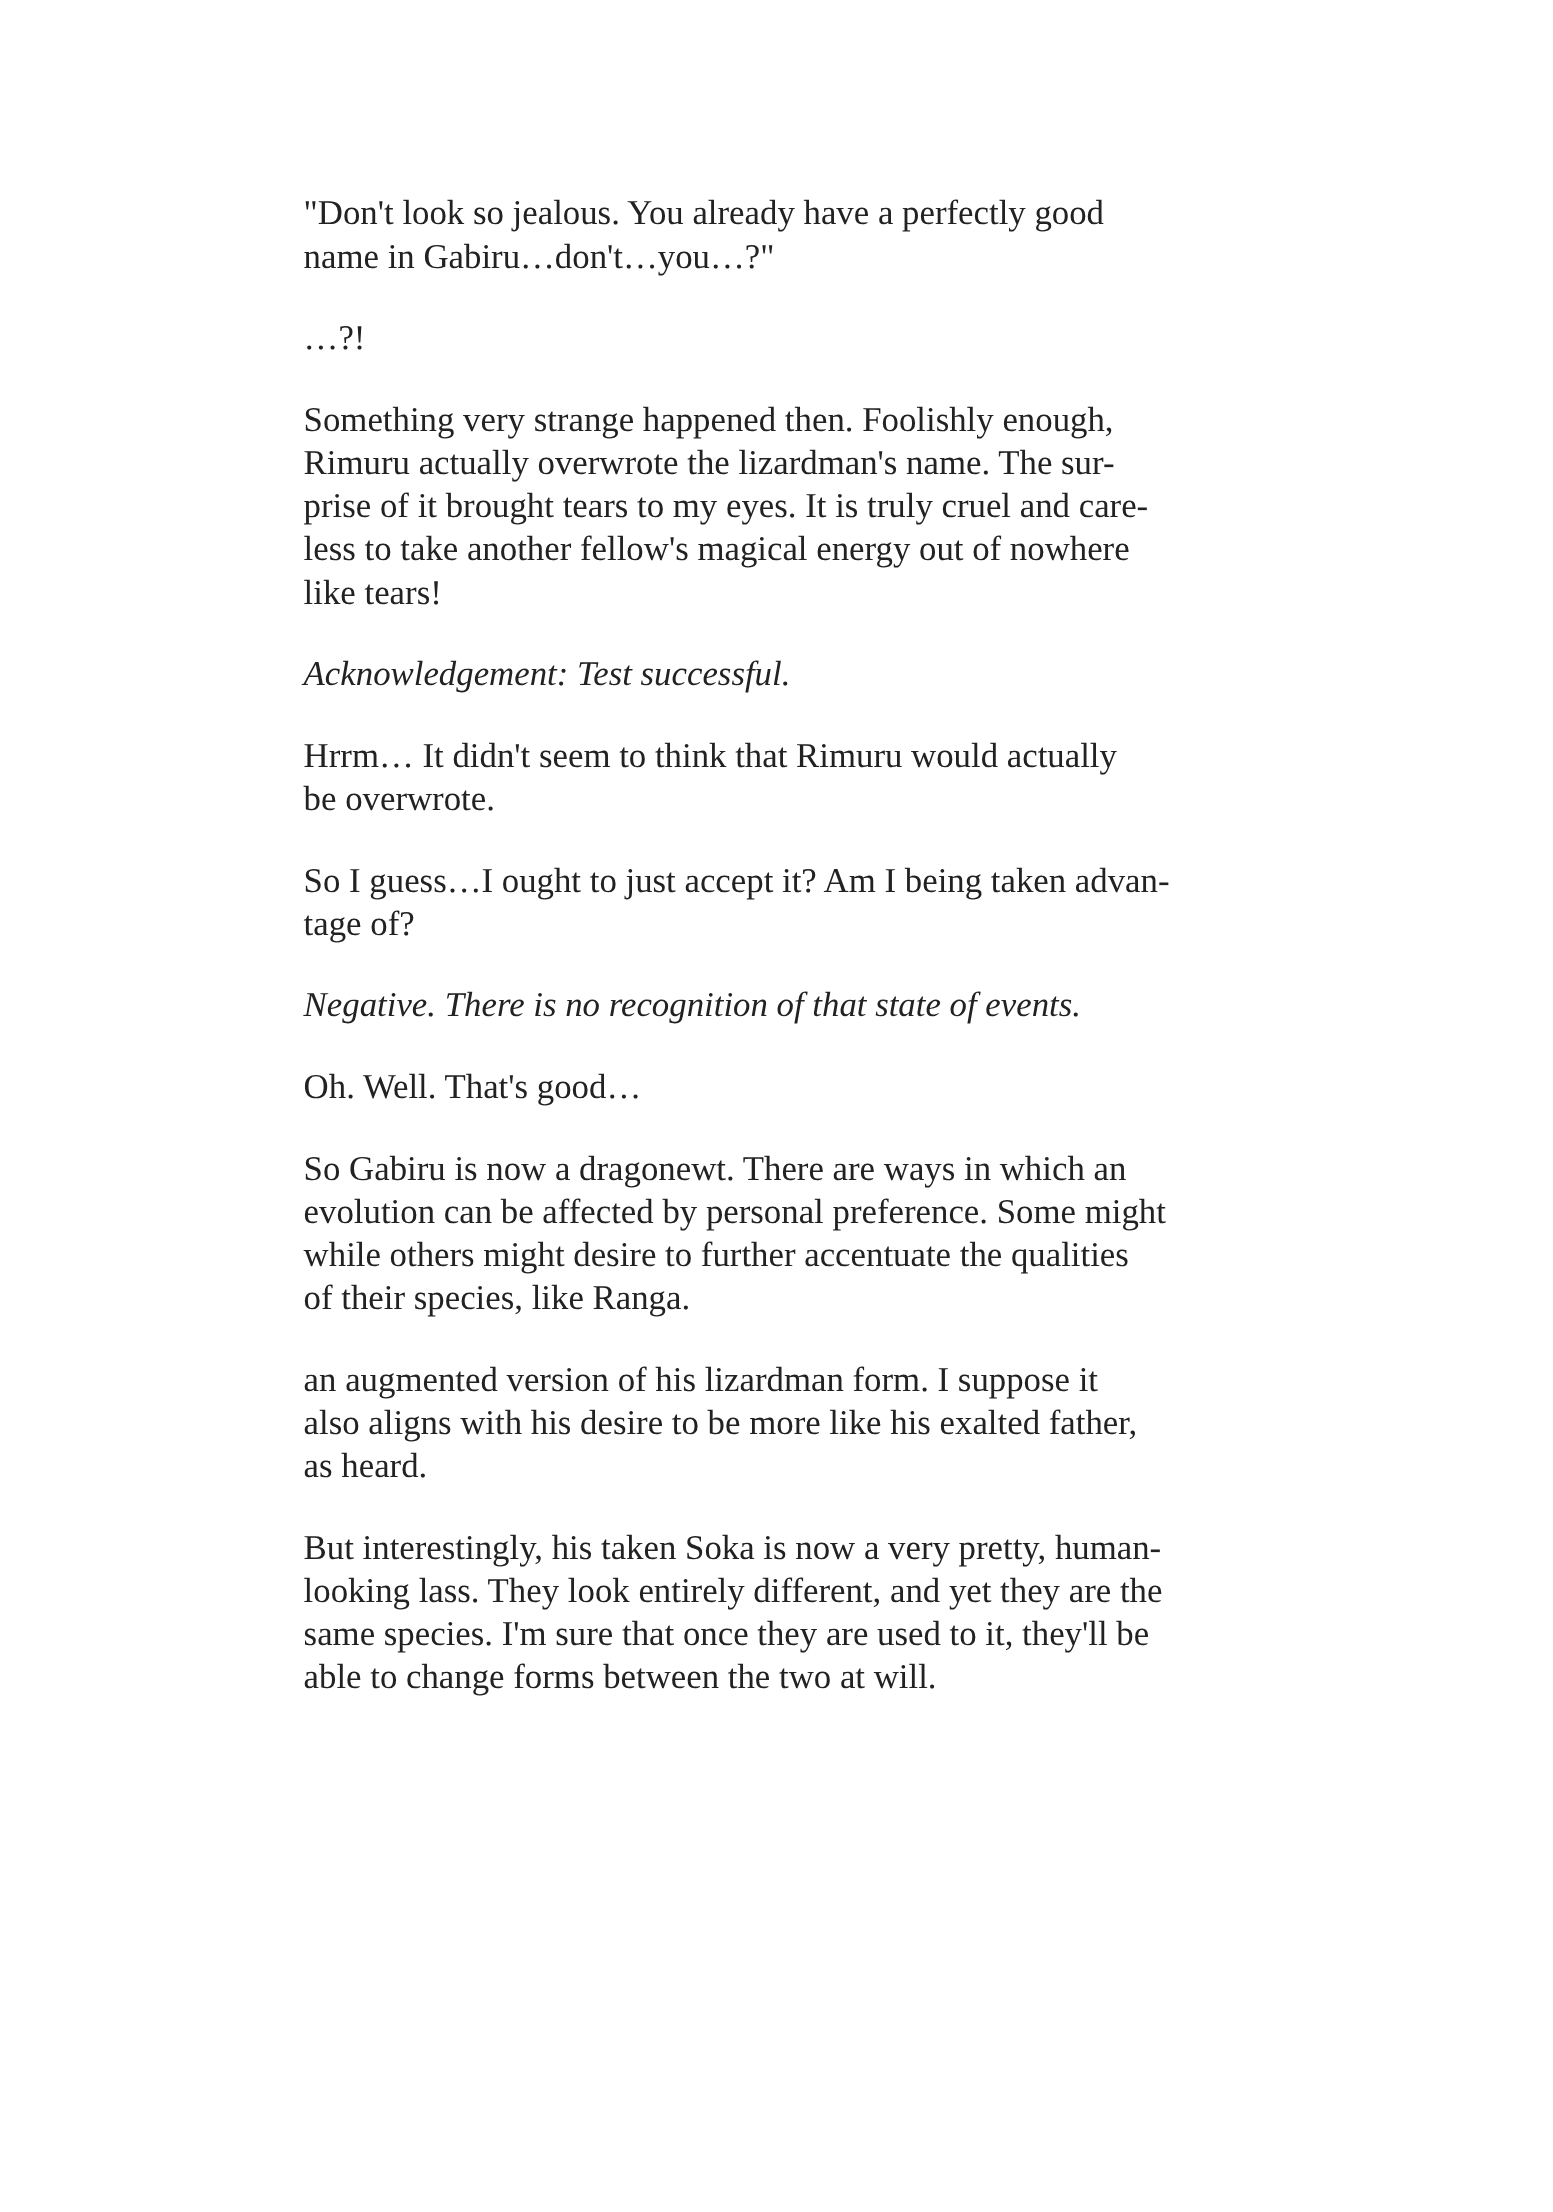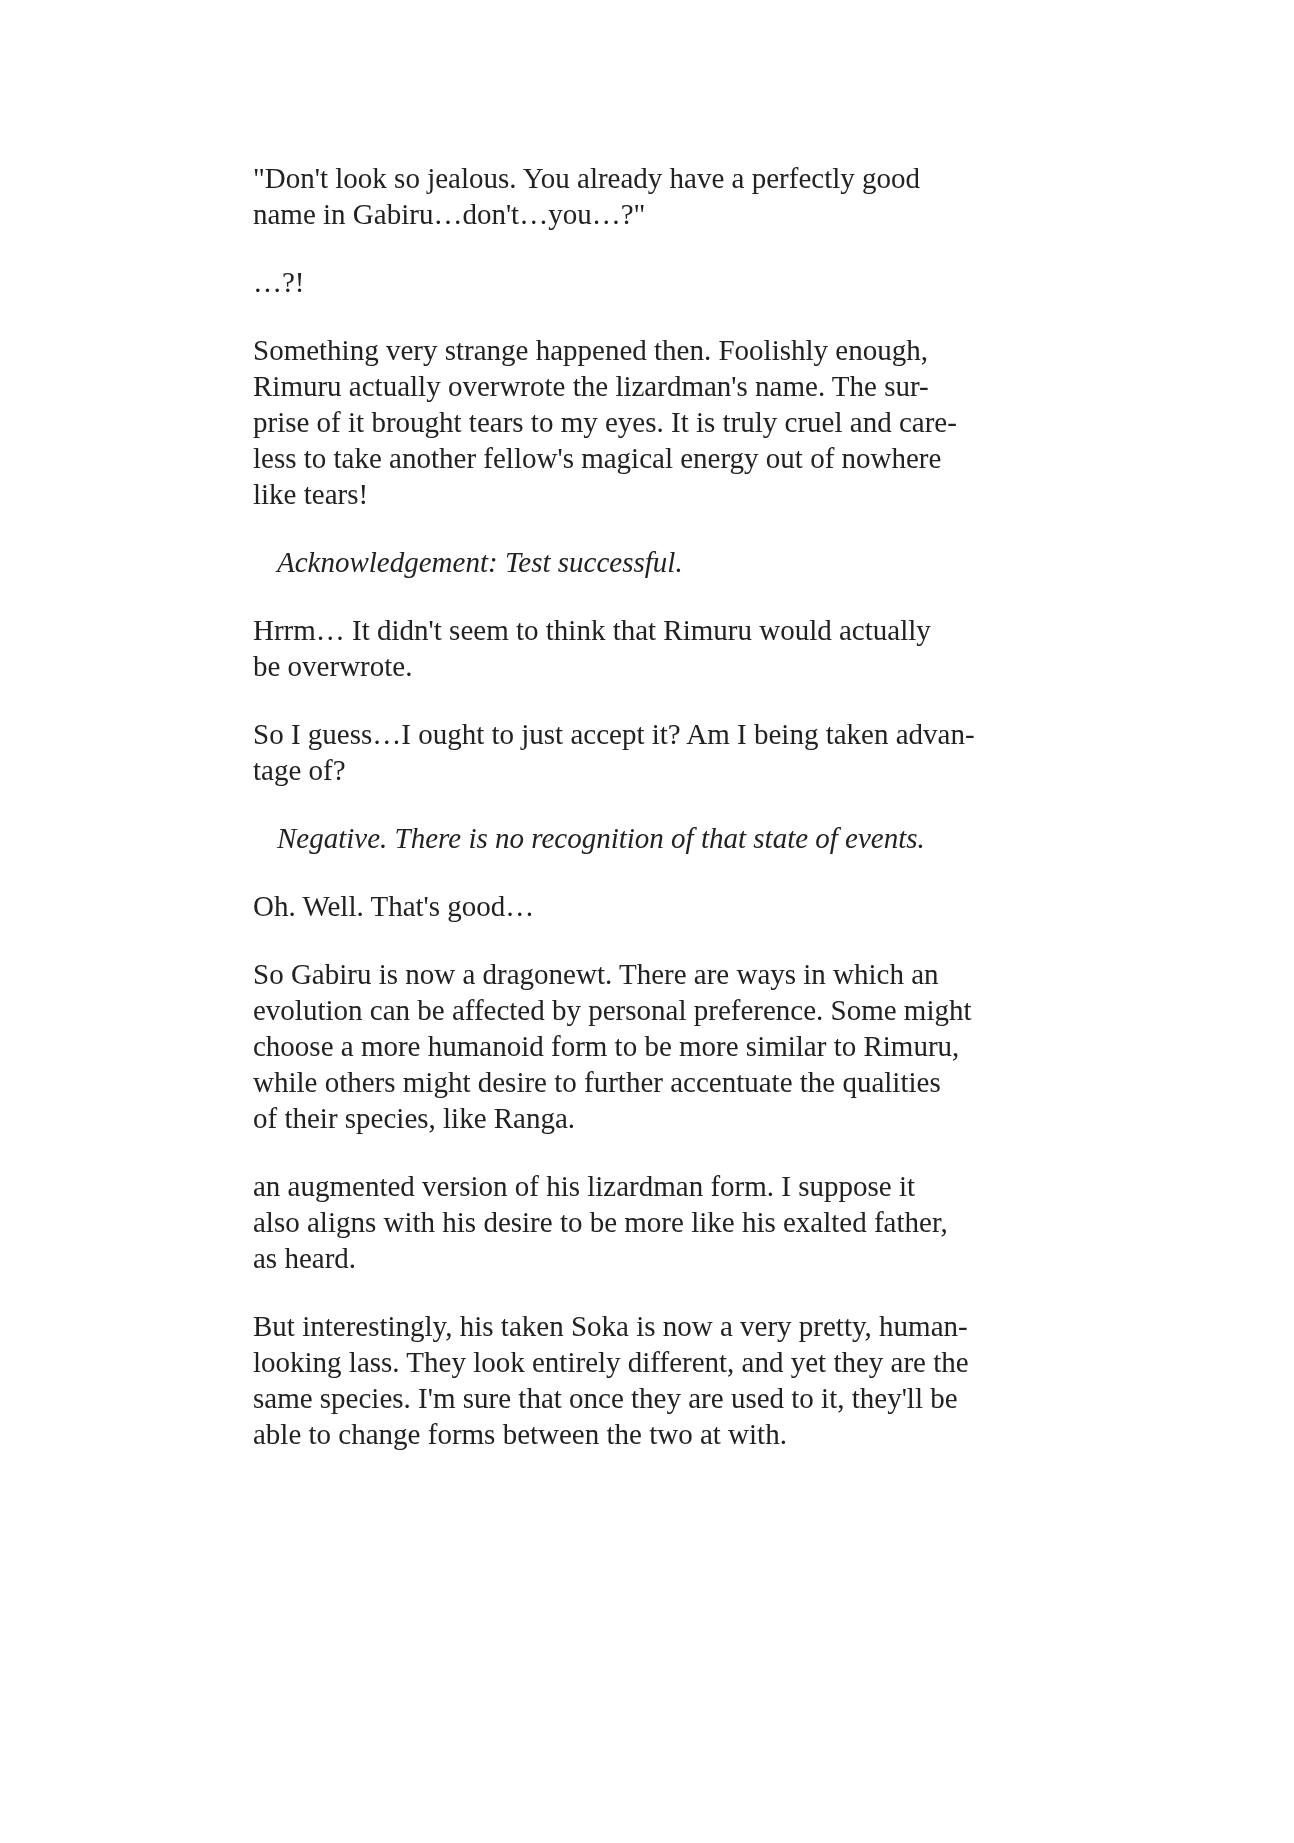--- a/index.html
+++ b/index.html
@@ -31,21 +31,20 @@
     font-size: 29px;
     line-height: 36px;
     color: #222222;
     -webkit-font-smoothing: antialiased;
   }
   .paragraph {
     margin: 0 0 32px 0;
   }
   .paragraph.italic {
     font-style: italic;
-    margin-left: 24px;
   }
   .line {
     white-space: pre;
   }
 </style>
 </head>
 <body>
 
 <div class="page">
   <div class="text-block">
@@ -76,29 +75,28 @@
       </div>
       <div class="paragraph italic">
         <div class="line">Negative. There is no recognition of that state of events.</div>
       </div>
       <div class="paragraph">
         <div class="line">Oh. Well. That's good…</div>
       </div>
       <div class="paragraph">
         <div class="line">So Gabiru is now a dragonewt. There are ways in which an</div>
         <div class="line">evolution can be affected by personal preference. Some might</div>
-        <div class="line">choose a more humanoid form to be more similar to Rimuru,</div>
         <div class="line">while others might desire to further accentuate the qualities</div>
         <div class="line">of their species, like Ranga.</div>
       </div>
       <div class="paragraph">
         <div class="line">an augmented version of his lizardman form. I suppose it</div>
         <div class="line">also aligns with his desire to be more like his exalted father,</div>
         <div class="line">as heard.</div>
       </div>
       <div class="paragraph">
         <div class="line">But interestingly, his taken Soka is now a very pretty, human-</div>
         <div class="line">looking lass. They look entirely different, and yet they are the</div>
         <div class="line">same species. I'm sure that once they are used to it, they'll be</div>
-        <div class="line">able to change forms between the two at with.</div>
+        <div class="line">able to change forms between the two at will.</div>
       </div>
     </div>
 </div>
 
 </body></html>

